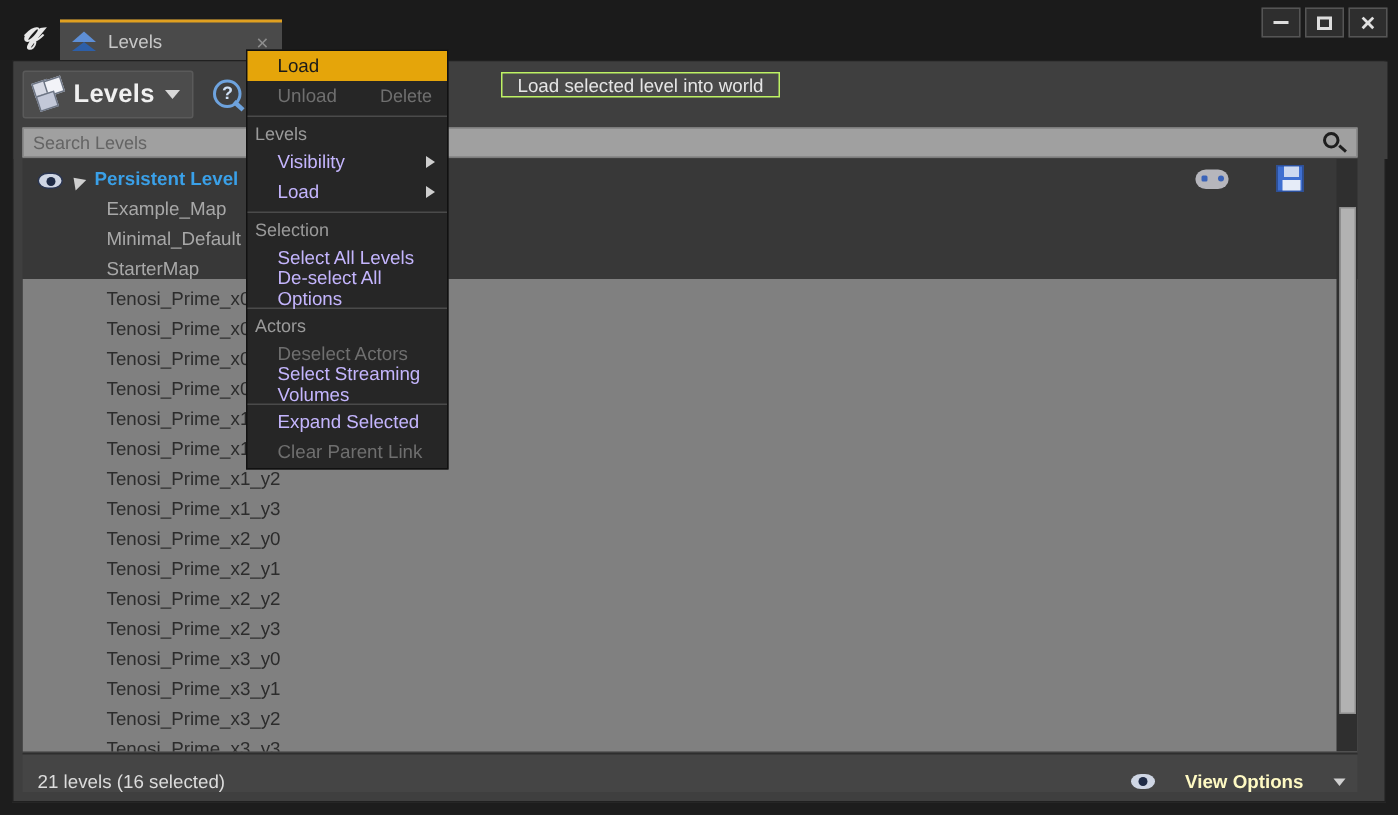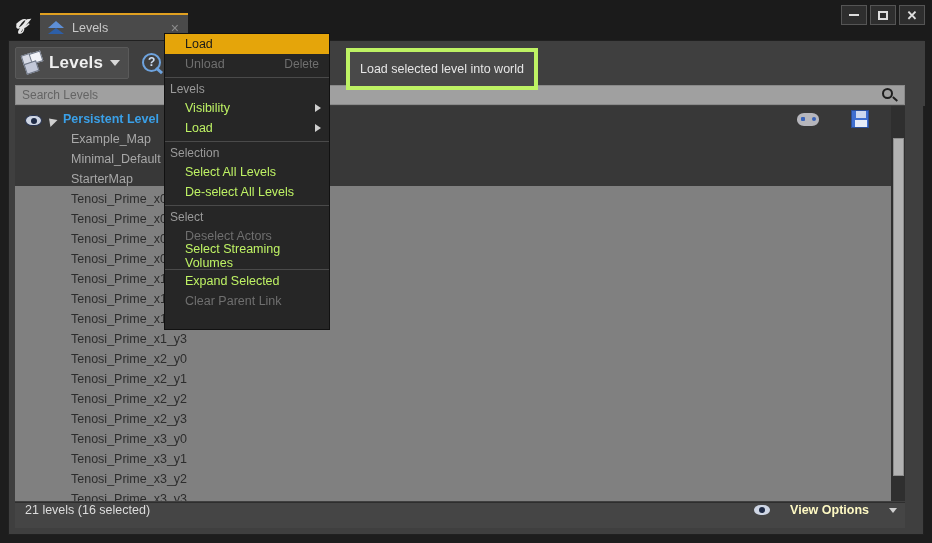--- a/index.html
+++ b/index.html
@@ -203,21 +203,21 @@
     position: absolute; left: 2px; top: 32px;
     width: 11px; height: 338px; background: #b2b2b2;
     border: 1px solid #8e8e8e;
   }
 
   
   .statusbar {
     position: absolute; left: 6px; bottom: 6px;
     width: 890px; height: 26px;
     background: #454545; border-top: 1px solid #2e2e2e;
-    display: flex; align-items: flex-start;
+    display: flex; align-items: flex-end;
   }
   .status-text { color: #dcdcdc; font-size: 12.5px; padding-left: 10px; flex: 1; }
   .view-options {
     display: flex; align-items: center; gap: 20px;
     padding-right: 8px; color: #fef9c3; font-size: 12.5px; font-weight: bold;
   }
   .vo-eye {
     width: 16px; height: 10px; background: #cfd6e4;
     border-radius: 50% / 60%; position: relative;
   }
@@ -227,40 +227,39 @@
   }
   .vo-caret {
     width: 0; height: 0;
     border-left: 4.5px solid transparent; border-right: 4.5px solid transparent;
     border-top: 5.5px solid #d0d0d0;
   }
 
   
   .tooltip {
     position: absolute; left: 334px; top: 48px;
-    height: 42px; background: #494949;
-    border: 4px solid #bef264;
+    height: 17px; background: #494949;
+    border: 1px solid #bef264;
     display: flex; align-items: center; padding: 0 10px;
     color: #e6e6e6; font-size: 12.5px;
     z-index: 40;
-    margin-left: 12px;
   }
 
   
   .ctxmenu {
     position: absolute; left: 164px; top: 33px;
-    width: 166px;
+    width: 135px;
     background: #262626;
     border: 1px solid #111;
     z-index: 50;
-    padding-bottom: 18px;
+    padding-bottom: 1px;
   }
   .mi {
     height: 20px; display: flex; align-items: center;
-    padding-left: 20px; font-size: 12.5px; color: #bef264;
+    padding-left: 20px; font-size: 12.5px; color: #c4b5fd;
     position: relative;
   }
   .mi.highlight { background: #e5a50a; color: #1a1a1a; }
   .mi.disabled { color: #6f6f6f; }
   .mi .shortcut {
     margin-left: auto; padding-right: 10px; color: #6f6f6f; font-size: 12px;
   }
   .mi .submark {
     margin-left: auto; margin-right: 8px;
     width: 0; height: 0;
@@ -440,24 +439,24 @@
       <div class="mi">
         <span>Load</span>
         <span class="submark"></span>
       </div>
       <div class="msep"></div>
       <div class="msection">Selection</div>
       <div class="mi">
         <span>Select All Levels</span>
       </div>
       <div class="mi">
-        <span>De-select All Levels</span>
+        <span>De-select All Options</span>
       </div>
       <div class="msep"></div>
-      <div class="msection">Select</div>
+      <div class="msection">Actors</div>
       <div class="mi disabled">
         <span>Deselect Actors</span>
       </div>
       <div class="mi">
         <span>Select Streaming Volumes</span>
       </div>
       <div class="msep"></div>
       <div class="mi">
         <span>Expand Selected</span>
       </div>

